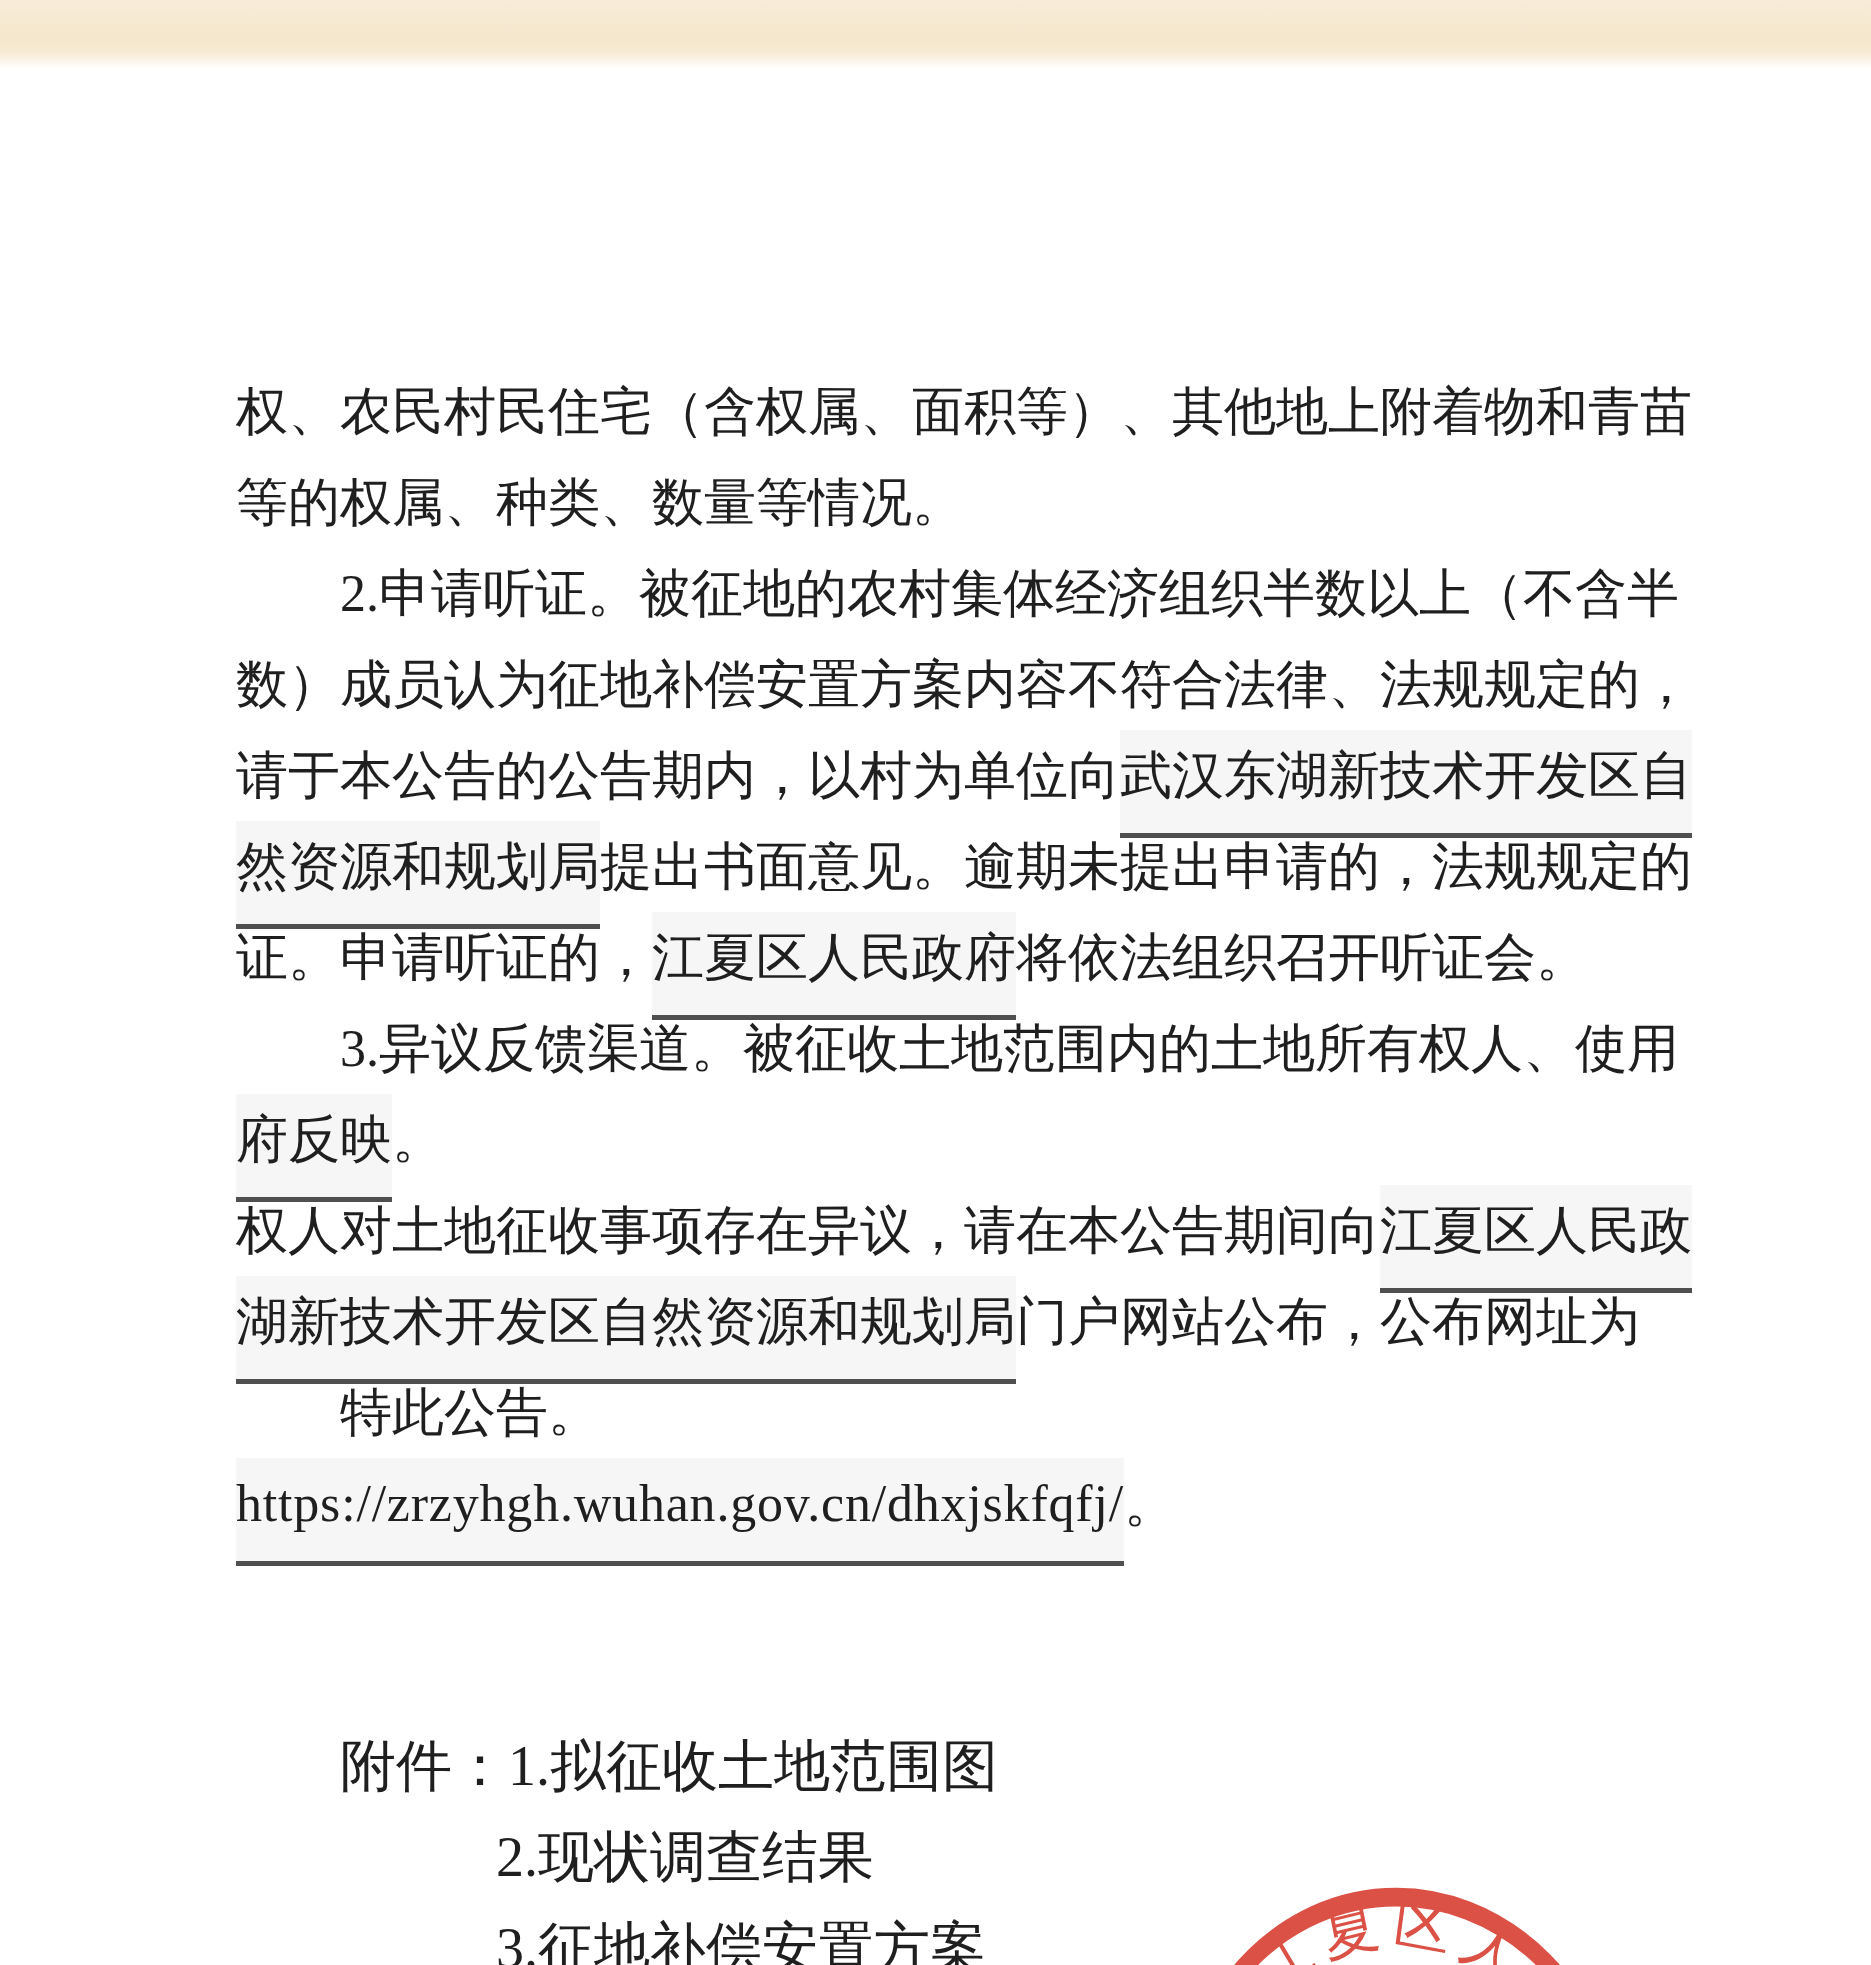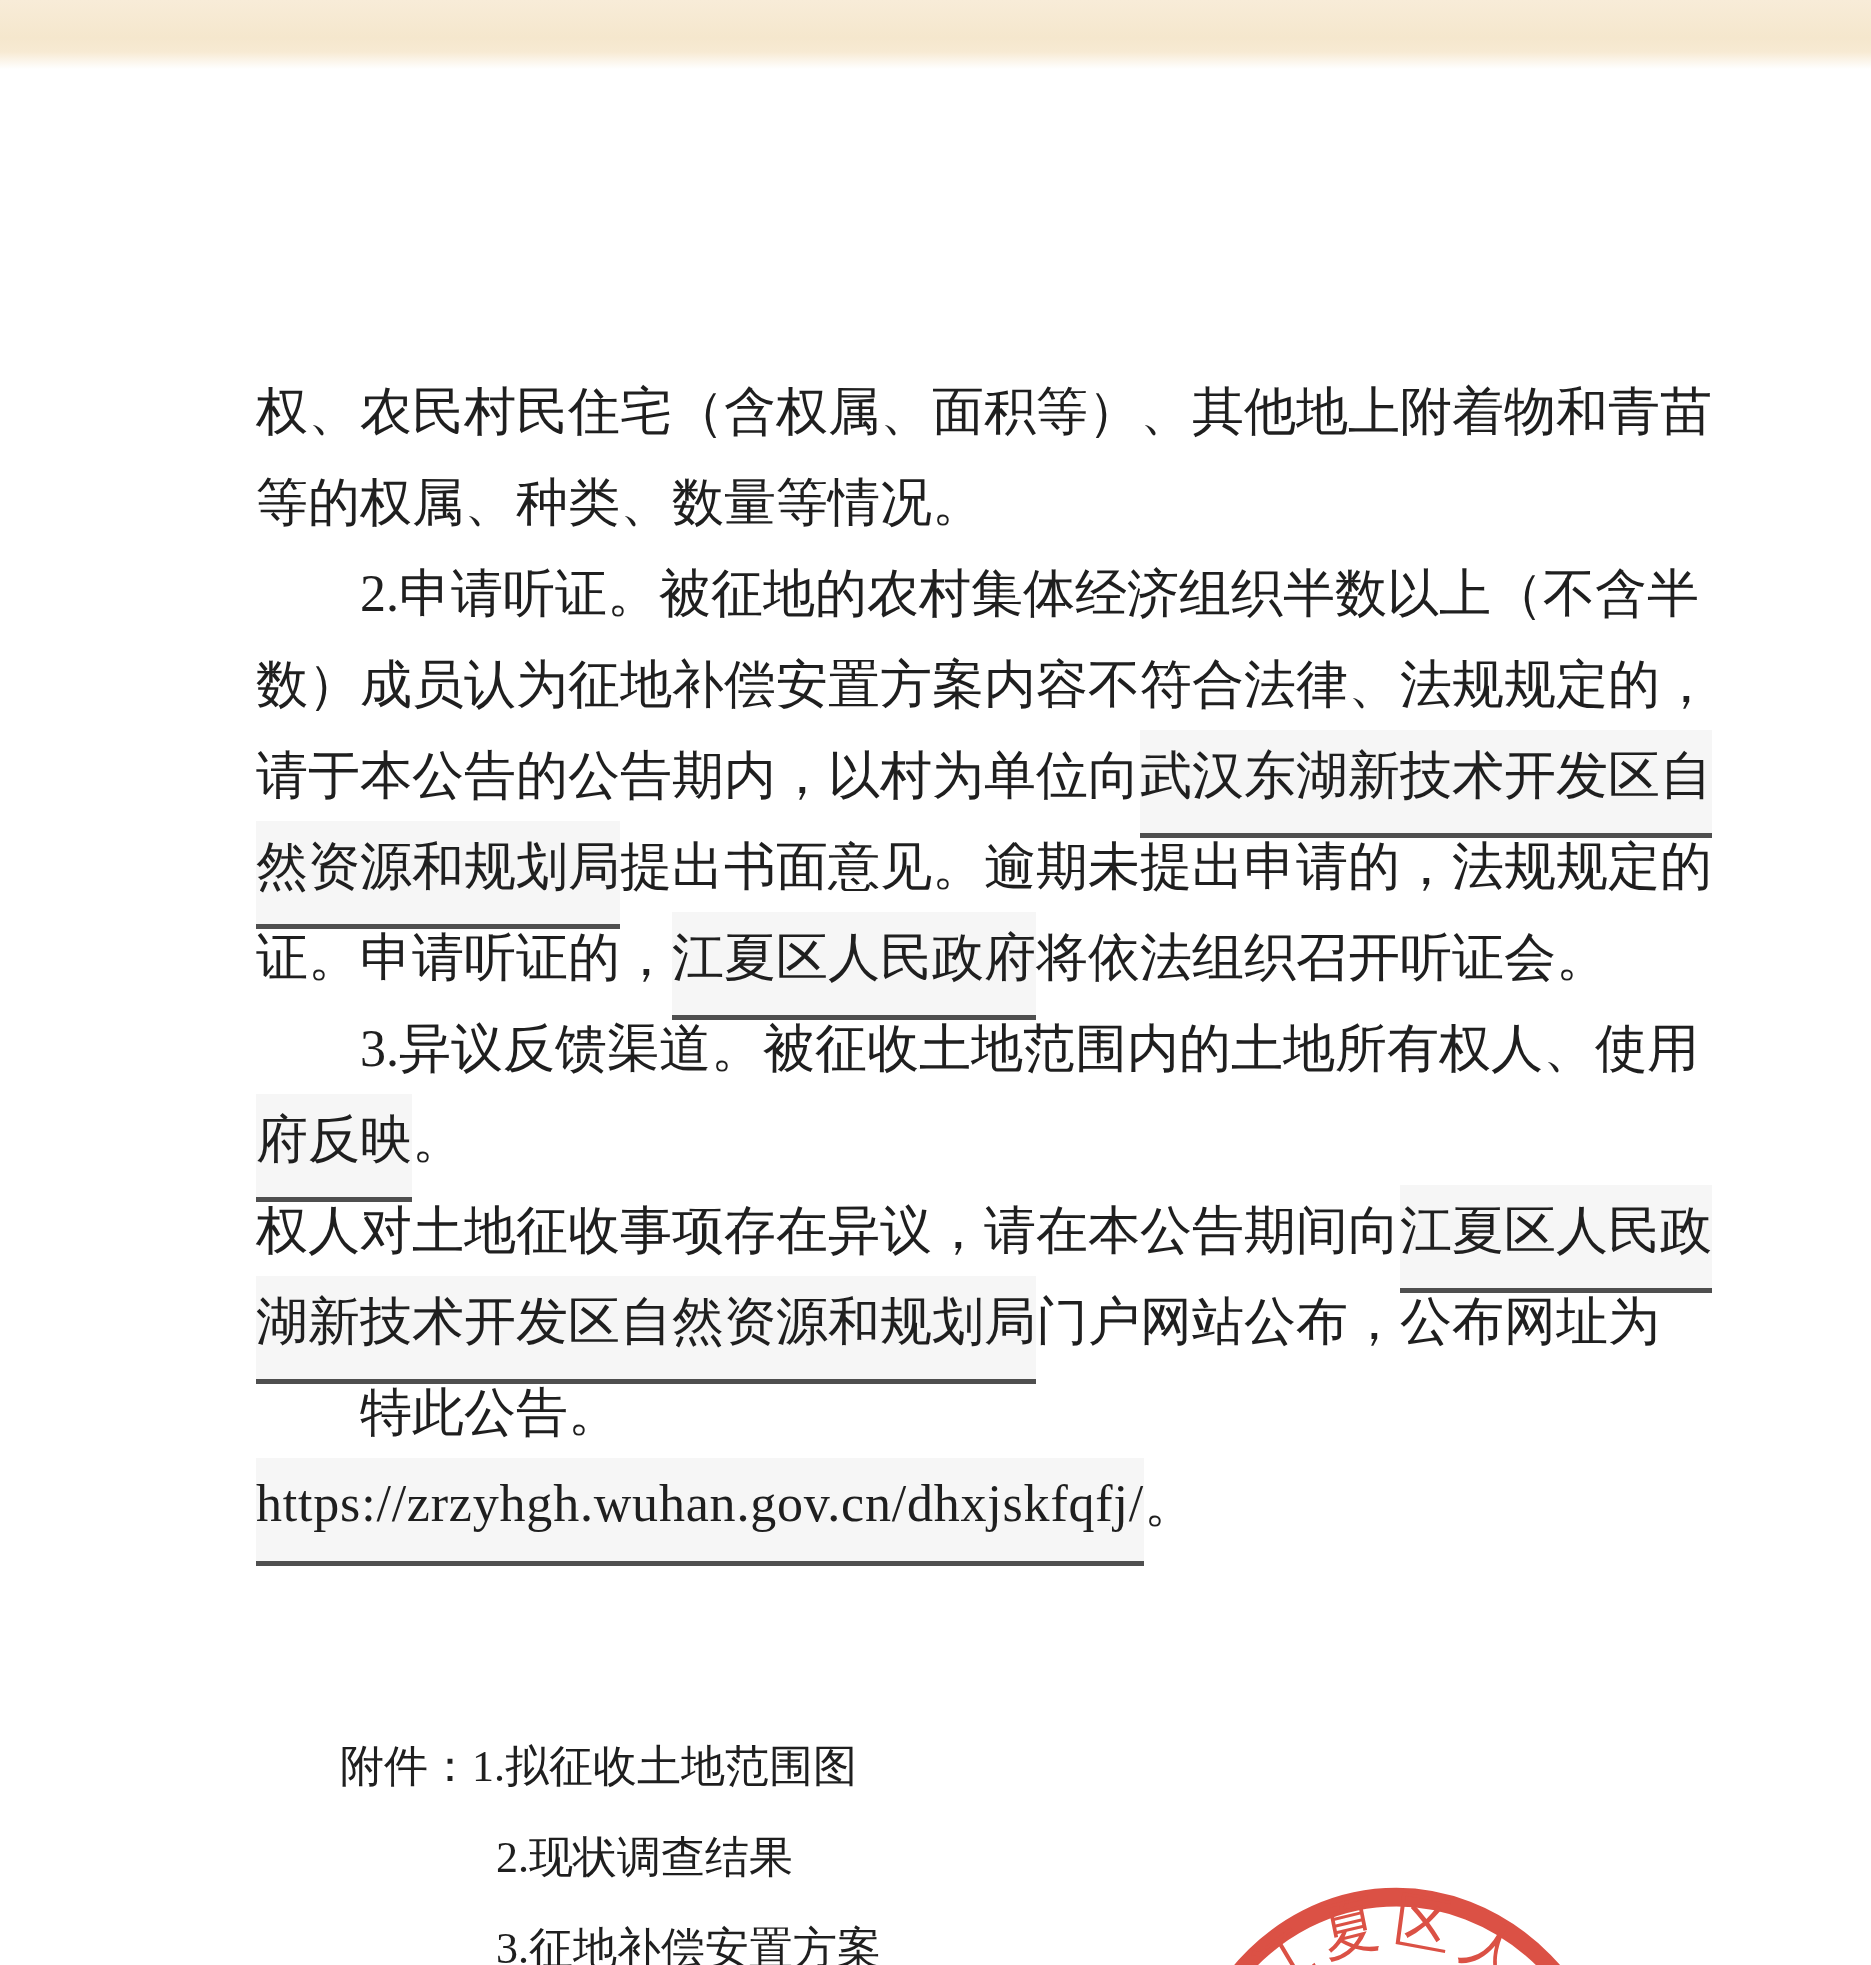--- a/index.html
+++ b/index.html
@@ -9,38 +9,38 @@
     background:#ffffff;
     overflow:hidden;
     font-family:"Liberation Serif","DejaVu Serif",serif;
     color:#1f1f1f;
   }
   .top-band{
     position:absolute;left:0;top:0;width:100%;height:69px;
     background:linear-gradient(180deg,#f8ecd8 0%,#f5e7cd 55%,#f7ead3 75%,#ffffff 100%);
   }
   .body-text{
-    position:absolute;left:236px;top:366px;width:1494px;margin-left:20px;
+    position:absolute;left:236px;top:366px;width:1494px;
   }
   .line{
     height:91px;line-height:91px;font-size:52px;
     white-space:nowrap;letter-spacing:0;
   }
   .line.ind{padding-left:104px;}
   .r{display:inline-block;}
   .u{
     border-bottom:5.1px solid rgba(42,42,42,.82);
     padding-bottom:12px;
     background:rgba(130,130,130,.07);
   }
   .latin{letter-spacing:0.8px;}
   .attach{
     position:absolute;left:340px;top:1721px;
   }
-  .attach .line{height:91px;line-height:91px;font-size:44px;}
+  .attach .line{height:91px;line-height:91px;font-size:56px;}
   .attach .cont{padding-left:156px;}
   .seal-svg{
     position:absolute;left:0;top:0;width:1871px;height:2646px;
     mix-blend-mode:multiply;z-index:3;pointer-events:none;
   }
 </style>
 </head>
 <body>
 
 <div class="page">

